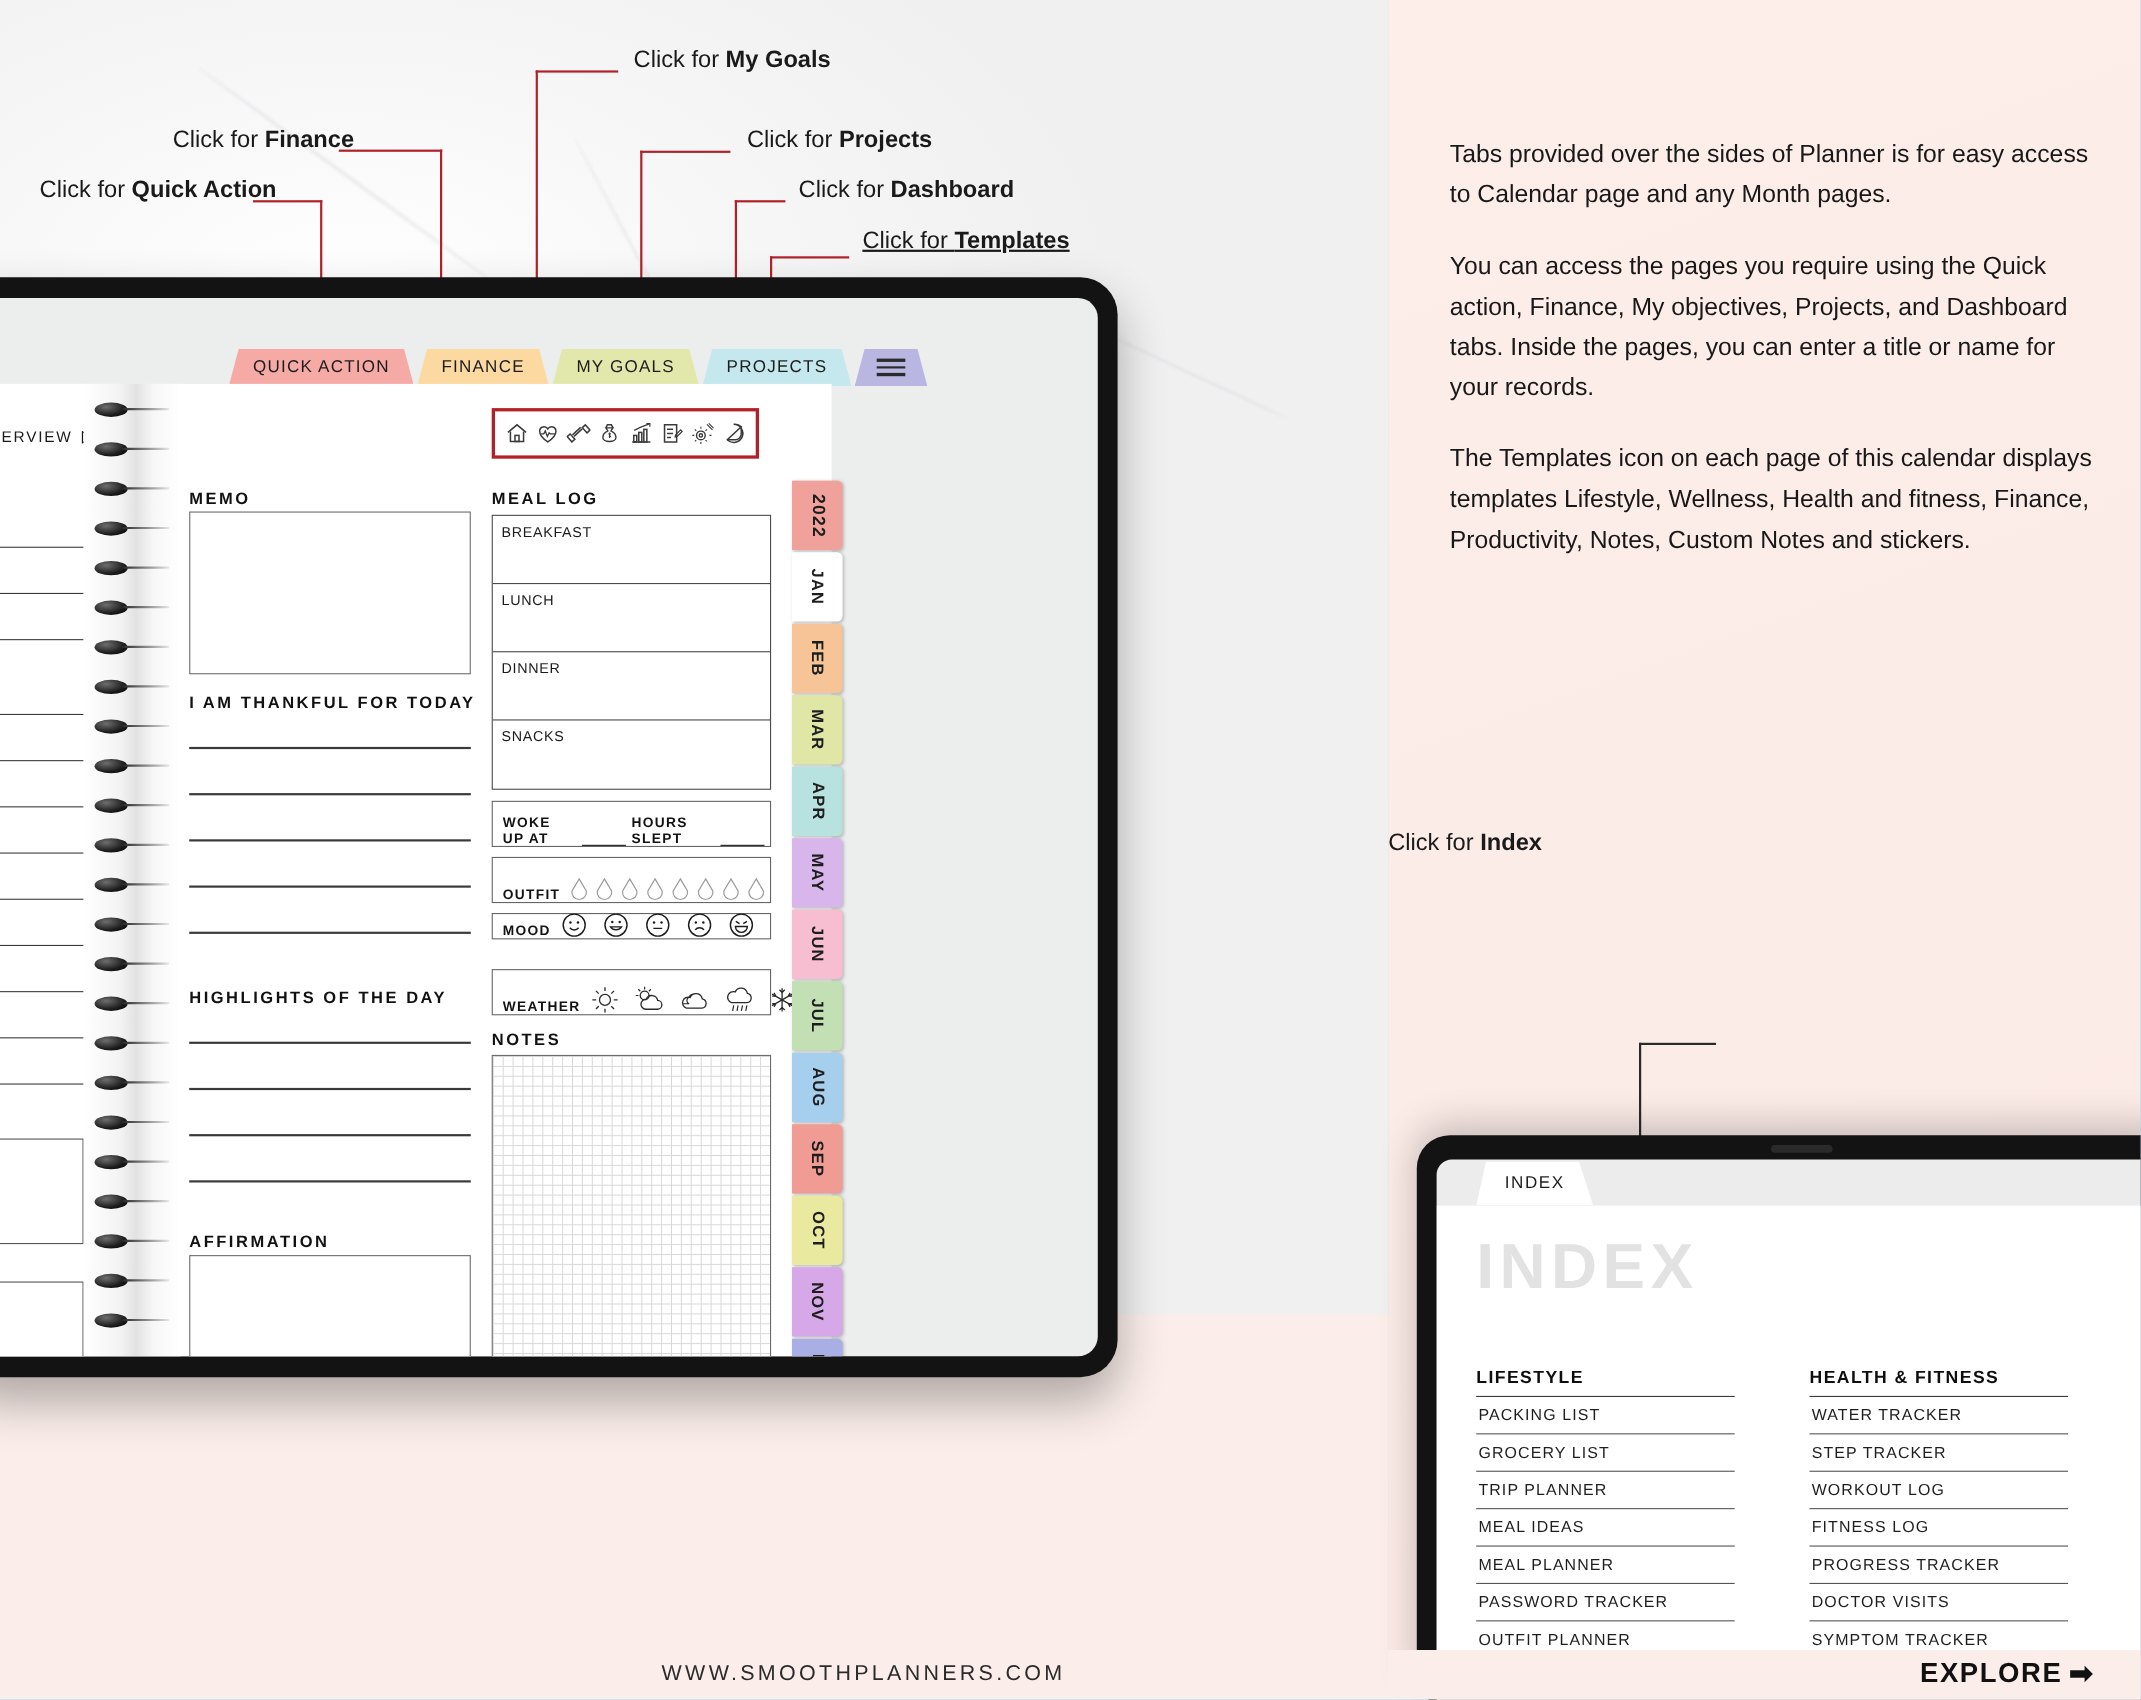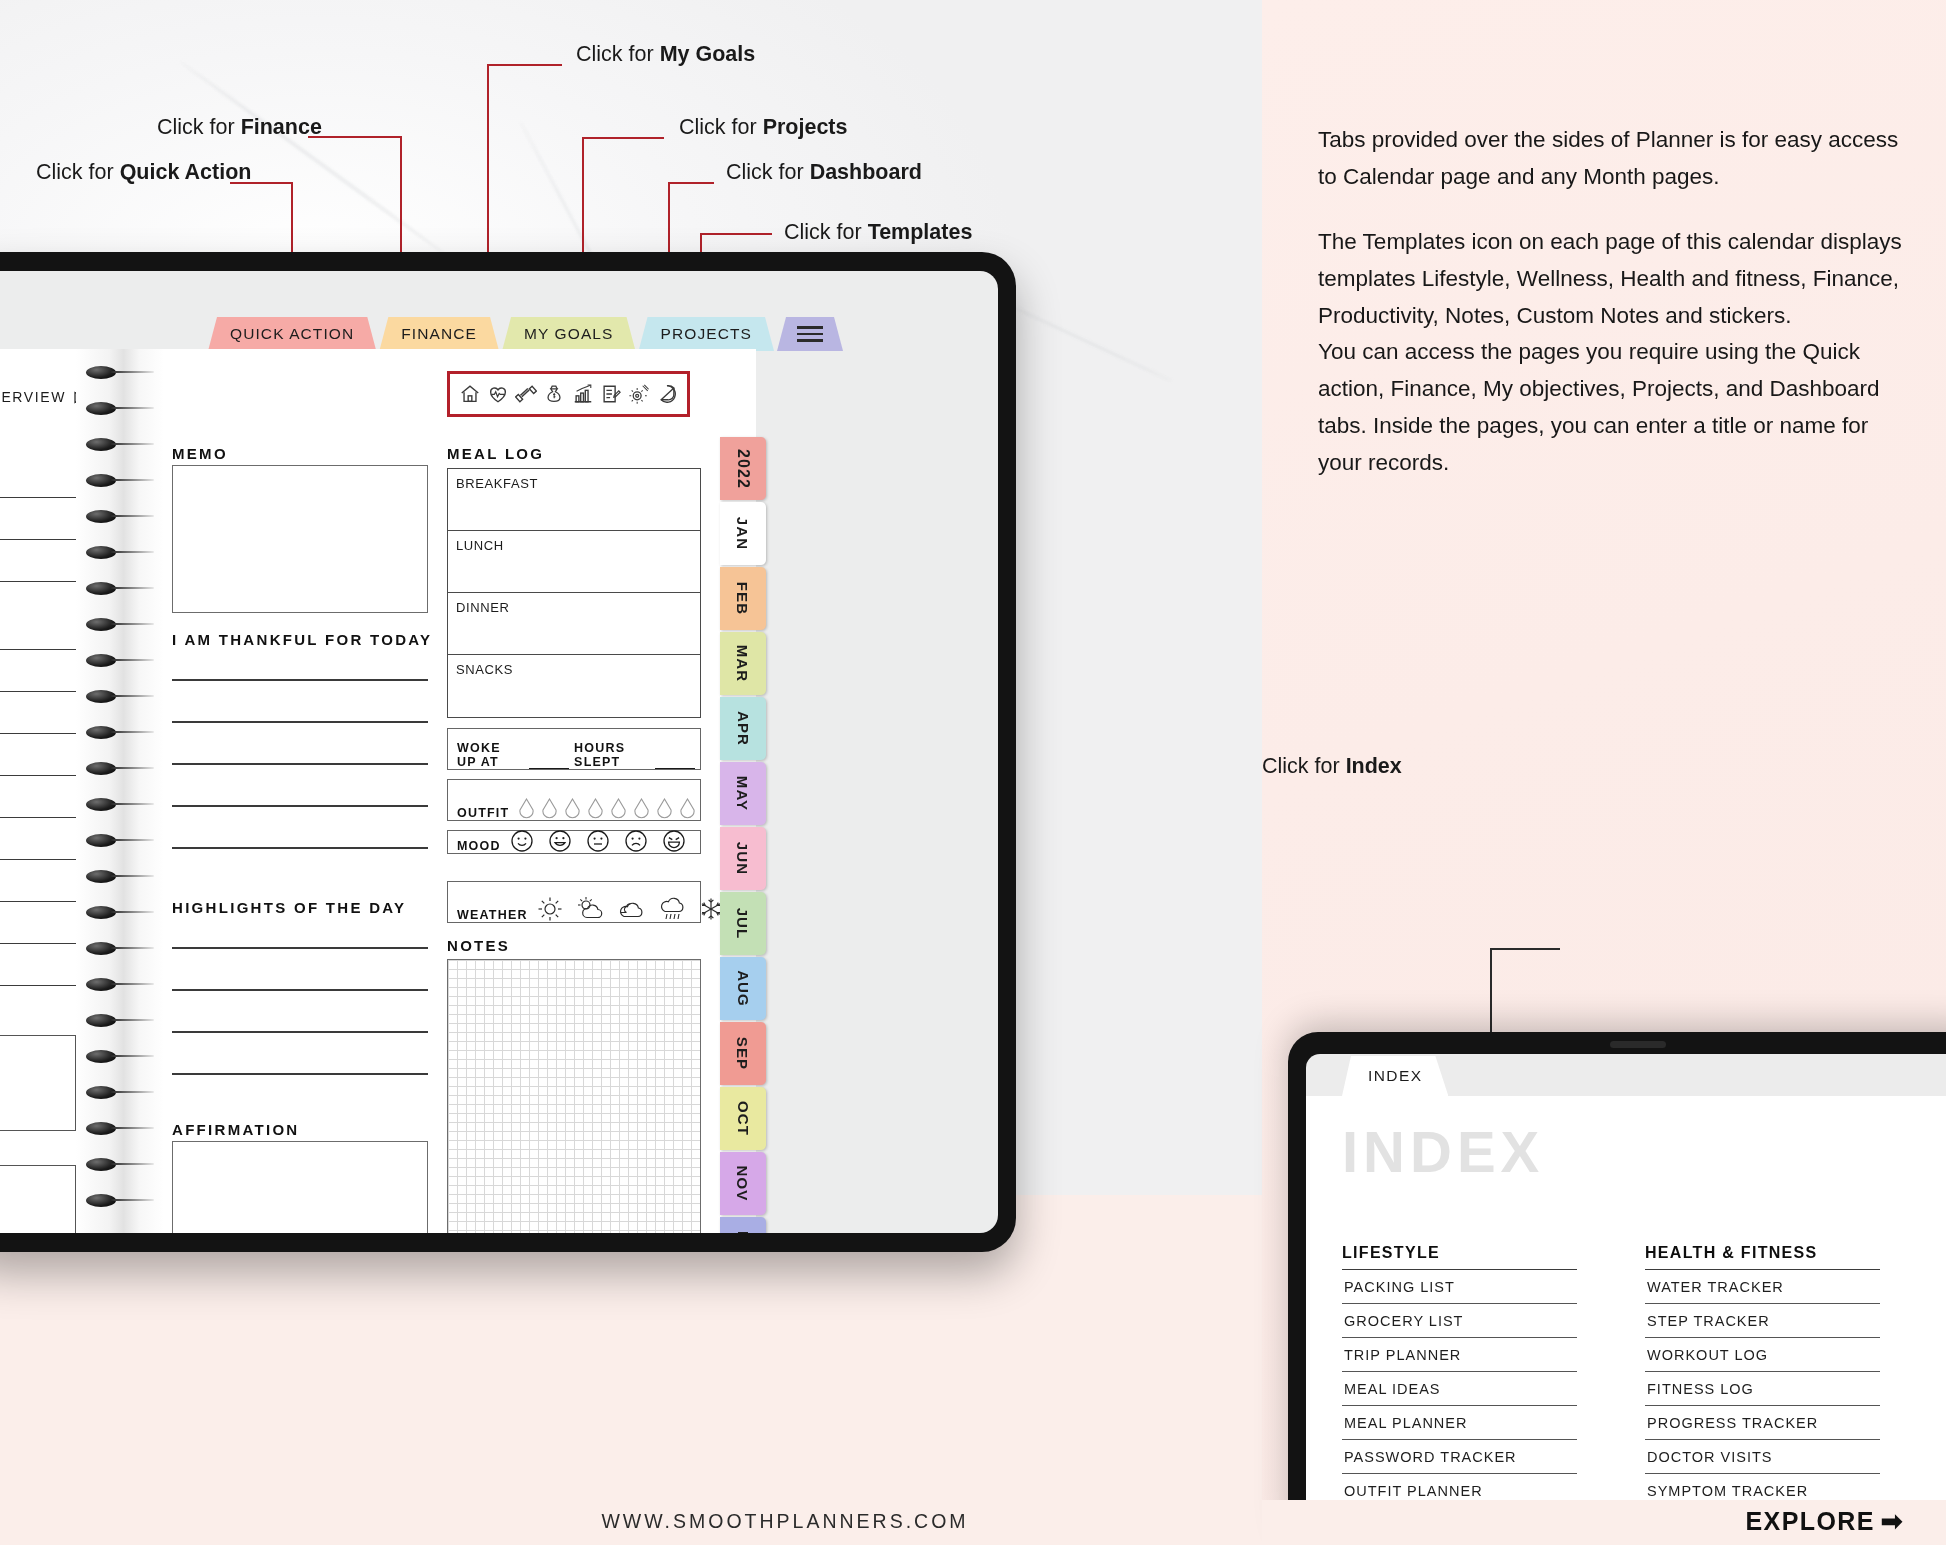--- a/index.html
+++ b/index.html
@@ -280,42 +280,42 @@
   </div>
   <div class="callout" style="left:679px;top:113px;">
     <span>Click for </span><b>Projects</b>
   </div>
   <div class="callout" style="left:36px;top:158px;">
     <span>Click for </span><b>Quick Action</b>
   </div>
   <div class="callout" style="left:726px;top:158px;">
     <span>Click for </span><b>Dashboard</b>
   </div>
-  <div class="callout" style="left:784px;top:218px;">
+  <div class="callout" style="left:784px;top:204px;text-decoration:underline;">
     <span>Click for </span><b>Templates</b>
   </div>
   <div class="callout" style="left:874px;top:373px;">
     <div>Click</div>
     <div><span>for </span><b>Calendar</b></div>
   </div>
   <div class="label-sm" style="left:870px;top:733px;">
     <div>Access to</div>
     <div>all your</div>
     <div>monthly pages</div>
     <div>by clicking on</div>
     <div><b>Each tabs</b></div>
   </div>
   <div class="callout" style="left:1262px;top:752px;">
     <span>Click for </span><b>Index</b>
   </div>
 
   <div style="position:absolute;left:1318px;top:122px;width:600px;">
     <p style="font-size:22.5px;line-height:1.64;color:#181818;margin-bottom:28px;">Tabs provided over the sides of Planner is for easy access to Calendar page and  any Month pages.</p>
+    <p style="font-size:22.5px;line-height:1.64;color:#181818;margin-bottom:28px;">You can access the pages you require using the Quick action, Finance, My objectives, Projects, and Dashboard tabs. Inside the pages, you can enter a title or name for your records.</p>
     <p style="font-size:22.5px;line-height:1.64;color:#181818;">The Templates icon on each page of this calendar displays templates Lifestyle, Wellness, Health and fitness, Finance, Productivity, Notes, Custom Notes and stickers.</p>
-    <p style="font-size:22.5px;line-height:1.64;color:#181818;margin-bottom:28px;">You can access the pages you require using the Quick action, Finance, My objectives, Projects, and Dashboard tabs. Inside the pages, you can enter a title or name for your records.</p>
   </div>
 
   <div class="tablet">
     <div class="tablet-inner">
 
       <div class="tabstrip">
         <div class="ptab" style="background:#f6aaa6;">
           <span>QUICK ACTION</span>
         </div>
         <div class="ptab" style="background:#fbd9a0;">

